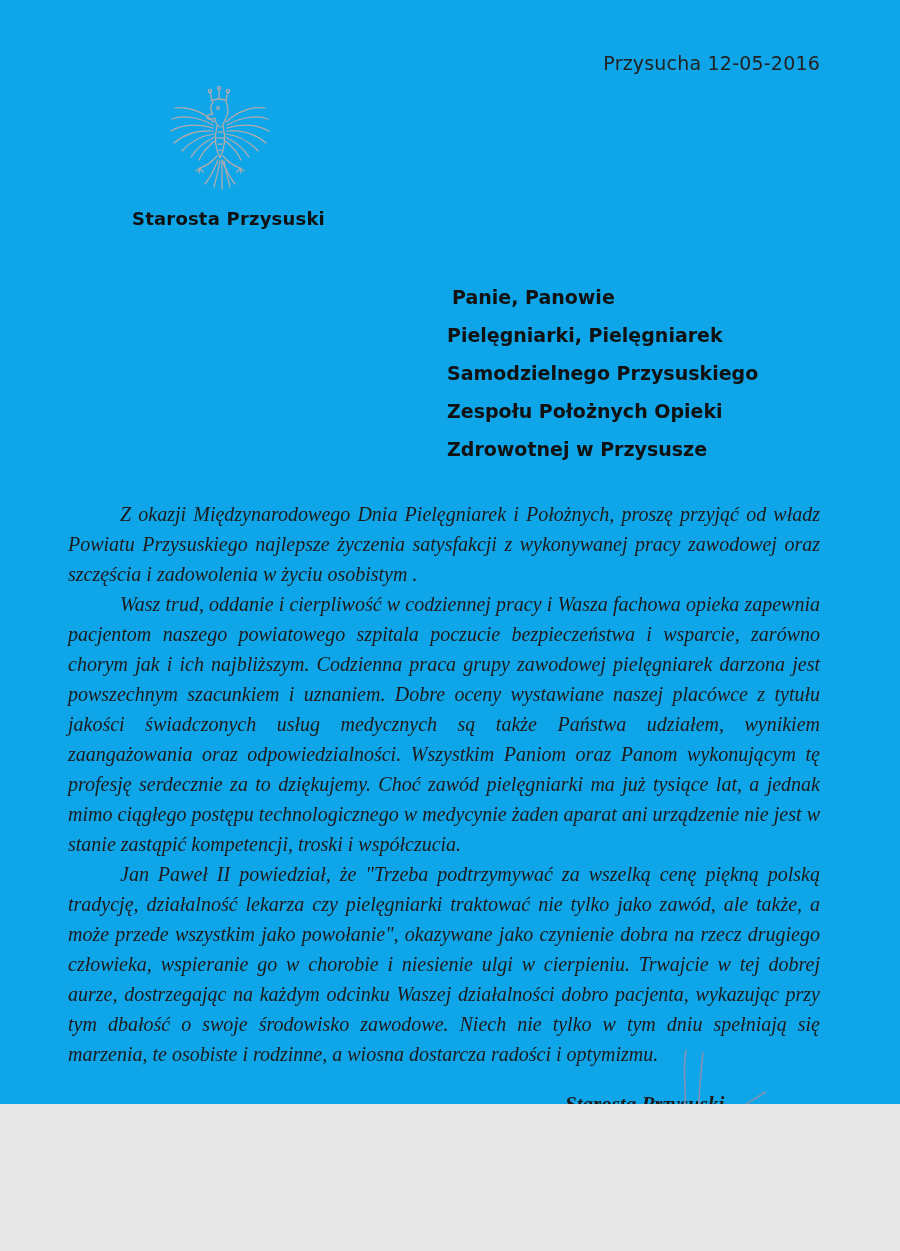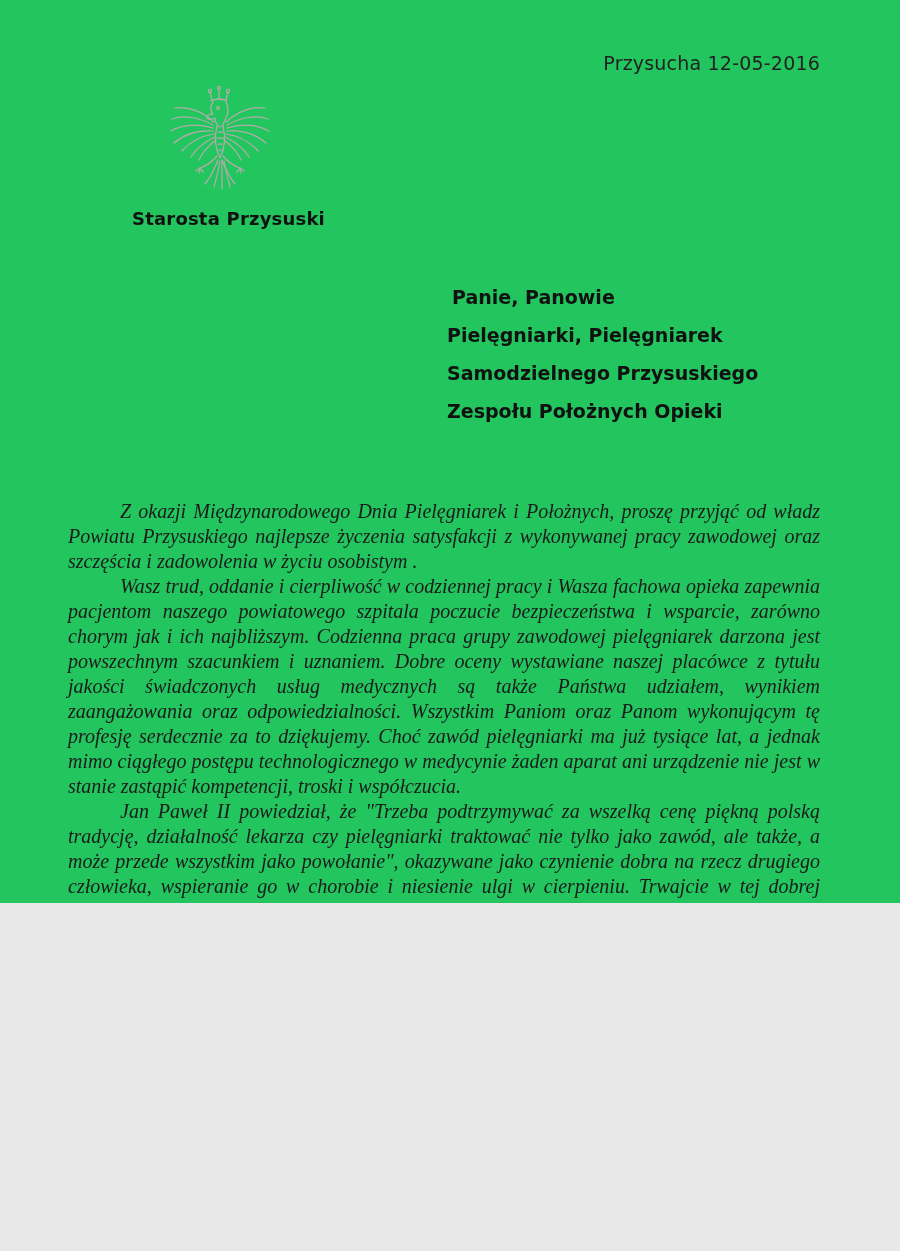--- a/index.html
+++ b/index.html
@@ -1,21 +1,21 @@
 <!DOCTYPE html>
 <html lang="pl"><head>
 <meta charset="utf-8">
 <title>Letter</title>
 <style>
   html,body{margin:0;padding:0;background:#e8e8e8;}
   .page{
     position:relative;
-    width:900px;height:903px;
+    width:900px;height:1104px;
     margin:0 auto;
-    background:#22c55e;
+    background:#0ea5e9;
     overflow:hidden;
     font-family:"Liberation Serif", serif;
     color:#1b1b1b;
   }
   .date{
     position:absolute;top:52px;right:80px;
     font-family:"DejaVu Sans", sans-serif;
     font-size:19px;color:#222;
     letter-spacing:0.2px;
   }
@@ -33,21 +33,21 @@
     position:absolute;left:447px;top:266px;
     font-family:"DejaVu Sans", sans-serif;
     font-weight:bold;font-size:19px;color:#111;
     line-height:38px;white-space:nowrap;
   }
   .addr-line:first-child{padding-left:5px;margin-top:12px;}
   .body{
     position:absolute;left:68px;top:499px;width:752px;
     font-family:"Liberation Serif", serif;
     font-style:italic;
-    font-size:20px;line-height:25px;
+    font-size:20px;line-height:30px;
     text-align:justify;
     color:#1b1b1b;
   }
   .body p{margin:0;text-indent:52px;}
   .sig-block{
     position:absolute;left:565px;top:1092px;
     font-family:"Liberation Serif", serif;
     font-style:italic;font-weight:bold;
     font-size:21px;color:#1b1b1b;
     white-space:nowrap;
@@ -110,20 +110,21 @@
     </svg>
   </div>
 
   <div class="sender-title">Starosta Przysuski</div>
 
   <div class="addressee">
       <div class="addr-line">Panie, Panowie</div>
       <div class="addr-line">Pielęgniarki, Pielęgniarek</div>
       <div class="addr-line">Samodzielnego Przysuskiego</div>
       <div class="addr-line">Zespołu Położnych Opieki</div>
+      <div class="addr-line">Zdrowotnej w Przysusze</div>
     </div>
 
   <div class="body">
       <p class="para">Z okazji Międzynarodowego Dnia Pielęgniarek i Położnych, proszę przyjąć od władz Powiatu Przysuskiego najlepsze życzenia satysfakcji z wykonywanej pracy zawodowej oraz szczęścia  i zadowolenia w życiu osobistym .</p>
       <p class="para">Wasz trud, oddanie i cierpliwość w codziennej pracy  i Wasza fachowa opieka zapewnia pacjentom naszego powiatowego szpitala poczucie bezpieczeństwa i wsparcie, zarówno chorym jak i ich najbliższym. Codzienna praca  grupy zawodowej pielęgniarek darzona jest powszechnym szacunkiem i uznaniem. Dobre oceny wystawiane naszej placówce z tytułu jakości świadczonych usług medycznych są także Państwa udziałem, wynikiem zaangażowania oraz odpowiedzialności. Wszystkim Paniom oraz Panom wykonującym tę profesję serdecznie za to dziękujemy. Choć zawód pielęgniarki ma już tysiące lat, a jednak mimo ciągłego postępu technologicznego w medycynie żaden aparat ani urządzenie nie jest w stanie zastąpić kompetencji, troski i współczucia.</p>
       <p class="para">Jan Paweł II powiedział, że "Trzeba podtrzymywać za wszelką cenę piękną polską tradycję, działalność lekarza czy pielęgniarki traktować nie tylko jako zawód, ale także, a może przede wszystkim jako powołanie", okazywane jako czynienie dobra na rzecz drugiego człowieka, wspieranie go w chorobie i niesienie ulgi w cierpieniu. Trwajcie w tej dobrej aurze, dostrzegając na każdym odcinku Waszej działalności dobro pacjenta, wykazując przy tym dbałość o swoje środowisko zawodowe. Niech nie tylko w tym dniu spełniają się marzenia, te osobiste i rodzinne, a wiosna dostarcza radości i optymizmu.</p>
     </div>
 
   <div class="sig-block">
     <div class="sig-title">Starosta Przysuski</div>

